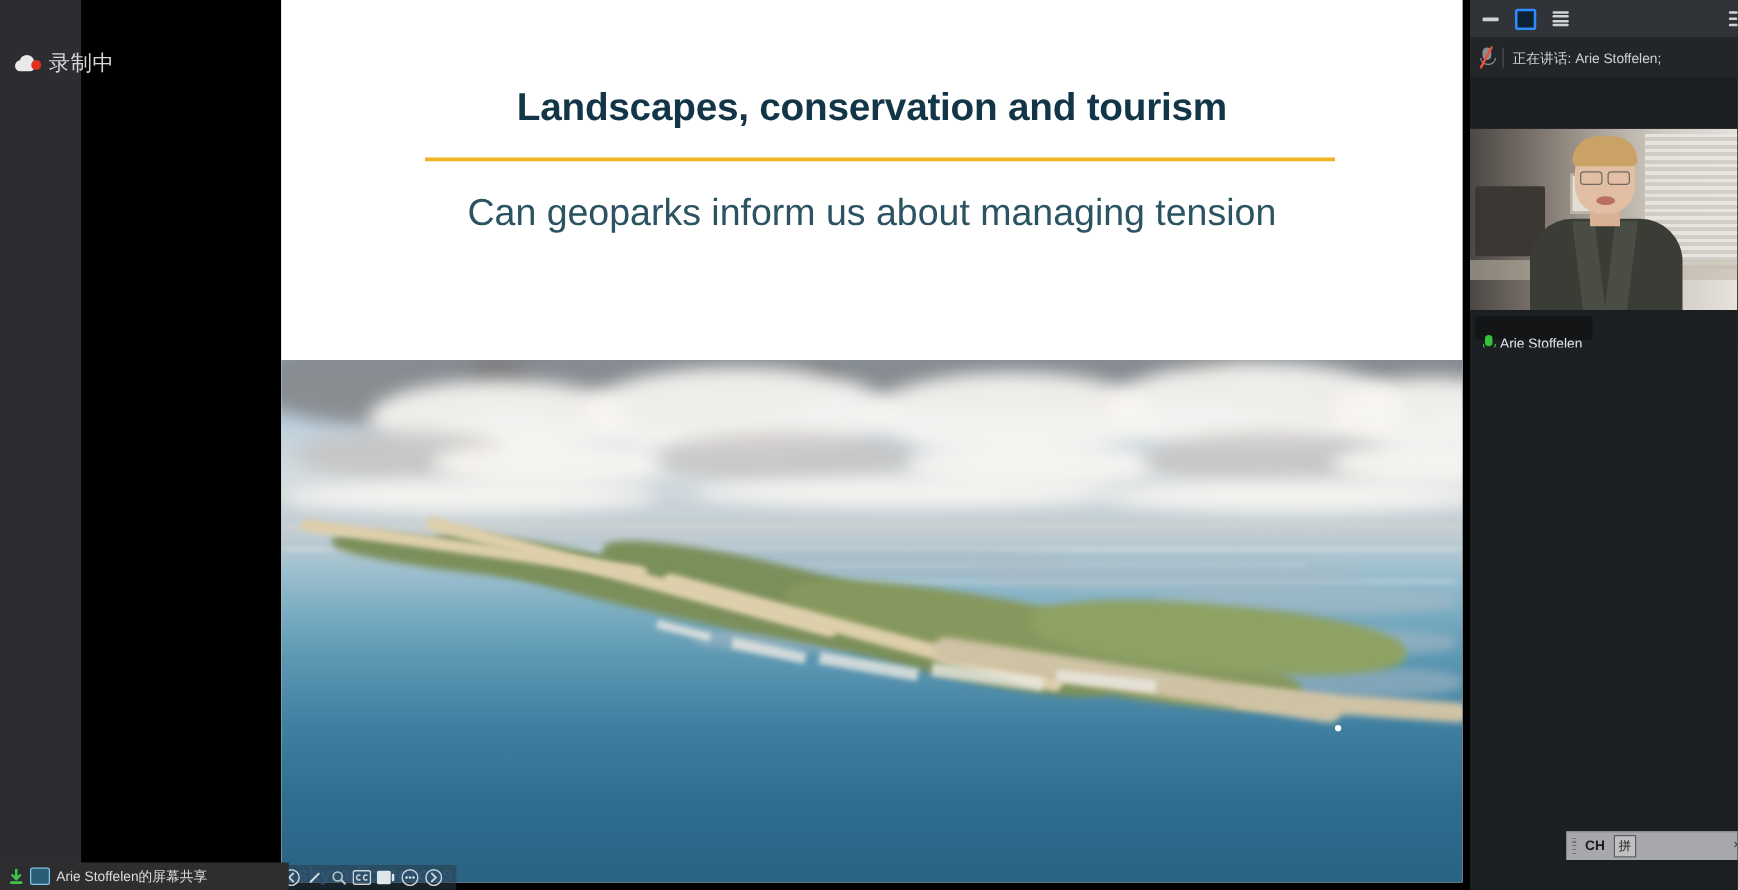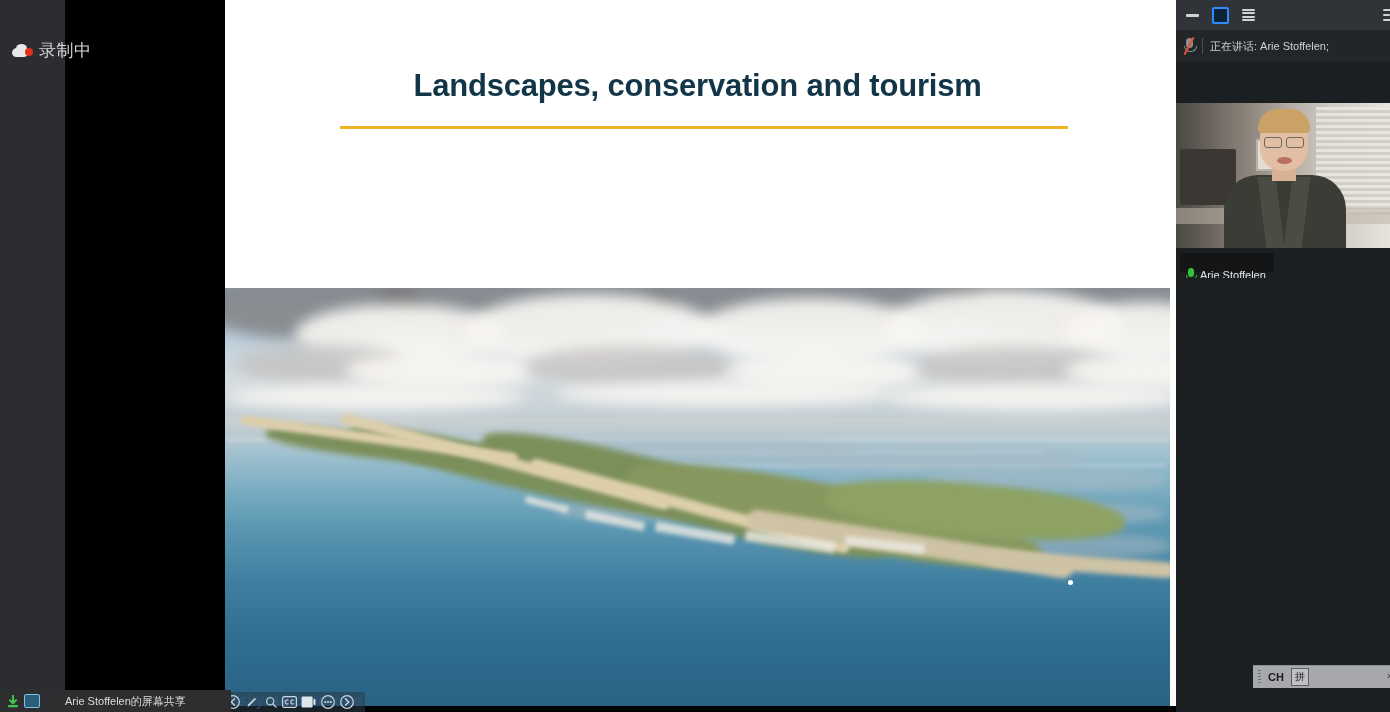--- a/index.html
+++ b/index.html
@@ -16,21 +16,21 @@
   .rec-cloud:after{content:"";position:absolute;left:4px;top:0px;width:11px;height:9px;
       background:#e9e9e9;border-radius:50%;}
   .rec-dot{position:absolute;left:13px;top:4px;width:8px;height:8px;border-radius:50%;
       background:#e03020;z-index:2;}
   .rec-text{color:#d6d6d6;font-size:17px;letter-spacing:.5px;white-space:nowrap;}
 
   
   .black-stage{position:absolute;left:65px;top:0;width:1263px;height:712px;background:#000;}
 
   
-  .slide{position:absolute;left:225px;top:0;width:945px;height:706px;background:#fff;overflow:hidden;padding-left:28px;}
+  .slide{position:absolute;left:225px;top:0;width:945px;height:706px;background:#fff;overflow:hidden;}
   .slide-top{position:absolute;left:0;top:0;width:945px;height:288px;background:#fff;}
   .slide-title{position:absolute;left:0;right:0;top:68px;text-align:center;
       font-size:31px;font-weight:bold;color:#123648;letter-spacing:-.2px;}
   .title-rule{position:absolute;left:115px;top:126px;width:728px;height:3px;background:#f0b323;}
   .slide-sub{position:absolute;left:60px;right:60px;top:150px;text-align:center;
       font-size:30px;line-height:41px;color:#2b5361;font-weight:400;}
 
   
   .photo{position:absolute;left:0;top:288px;width:945px;height:418px;overflow:hidden;
       background:linear-gradient(180deg,#b9ccdc 0%,#cfd7dc 10%,#d9d2cb 22%,#c9cfd2 32%,
@@ -57,21 +57,21 @@
       color:#cfd9de;font-size:10px;}
   .ppt-ico svg{display:block;}
   .wm{position:absolute;left:238px;bottom:2px;font-size:16px;font-weight:bold;
       color:rgba(86,122,198,.55);letter-spacing:0px;white-space:nowrap;pointer-events:none;}
 
   
   .taskbar{position:absolute;left:0;bottom:0;width:225px;height:22px;background:#2e2e30;
       display:flex;align-items:center;gap:5px;padding-left:6px;}
   .tb-dl{width:13px;height:13px;display:flex;align-items:center;justify-content:center;}
   .tb-mon{width:14px;height:12px;border:1.5px solid #7fc3e8;background:#2a5d78;border-radius:2px;}
-  .tb-text{color:#dcdcdc;font-size:11px;white-space:nowrap;overflow:hidden;margin-left:20px;}
+  .tb-text{color:#dcdcdc;font-size:11px;white-space:nowrap;overflow:hidden;}
 
   
   .zoom-panel{position:absolute;left:1176px;top:0;width:214px;height:712px;background:#1c1f22;}
   .zp-titlebar{position:absolute;left:0;top:0;width:214px;height:30px;background:#303338;
       display:flex;align-items:center;padding:0 8px;gap:11px;}
   .zc{width:17px;height:16px;display:flex;align-items:center;justify-content:center;cursor:default;}
   .zc-min{width:13px;height:3px;background:#cfd2d6;border-radius:1px;}
   .zc-max{width:14px;height:13px;border:2px solid #2d8cff;border-radius:2px;background:#0e2236;}
   .zc-list{width:13px;height:12px;display:flex;flex-direction:column;justify-content:space-between;}
   .zc-list i{display:block;height:2px;background:#cfd2d6;border-radius:1px;}
@@ -151,20 +151,21 @@
     </span>
     <span class="rec-text">录制中</span>
   </div>
 
   <div class="slide">
 
     <div class="slide-top">
       <div class="slide-title">Landscapes, conservation and tourism</div>
       <div class="title-rule"></div>
       <div class="slide-sub">
+        <div>Can geoparks inform us about managing tension</div>
       </div>
     </div>
 
     <div class="photo">
       <div class="ph-sky"></div>
 
       <div class="cloud c-dark" style="left:-30px; top:-18px; width:230px;height:70px;"></div>
       <div class="cloud c-dark" style="left:150px; top:-26px; width:300px;height:78px;"></div>
       <div class="cloud c-dark" style="left:420px; top:-22px; width:340px;height:66px;"></div>
       <div class="cloud c-dark" style="left:720px; top:-24px; width:280px;height:72px;"></div>

